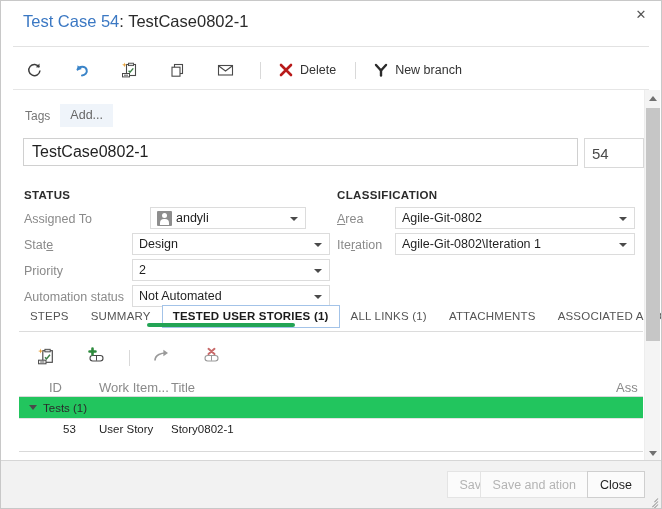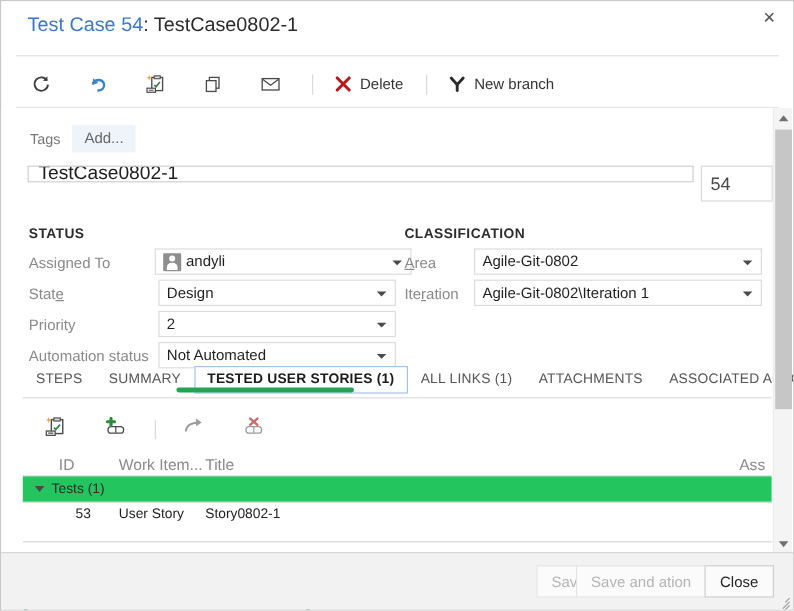--- a/index.html
+++ b/index.html
@@ -74,21 +74,21 @@
   }
   .tags-label { font-size: 12px; color: #767676; }
   .tags-add {
     font-size: 12.5px; color: #666; background: #eff4fa;
     padding: 3px 9px 4px 9px; cursor: pointer;
     border: 1px solid transparent;
   }
 
   
   .title-input {
-    position: absolute; left: 22px; top: 48px; width: 555px; height: 14px;
+    position: absolute; left: 22px; top: 48px; width: 555px; height: 28px;
     border: 1px solid #d0d0d0; background: #fff;
     font-size: 16px; color: #1f1f1f;
     padding: 0 8px; font-family: "Liberation Sans", sans-serif;
     outline: none;
   }
   .id-input {
     position: absolute; left: 583px; top: 48px; width: 60px; height: 30px;
     border: 1px solid #d9d9d9; background: #fff;
     font-size: 15px; color: #4a4a4a;
     padding: 0 7px; font-family: "Liberation Sans", sans-serif;
@@ -370,21 +370,21 @@
     </div>
 
     <input class="title-input" value="TestCase0802-1" style="">
     <input class="id-input" readonly="" value="54" style="">
 
     <div class="sec-head" id="status-head">STATUS</div>
 
     <div class="field" style="left:23px; top:118px;">
       <span class="f-label" style="width:108px;">Assigned To</span>
     </div>
-    <div class="combo" style="position:absolute; left:128px; top:117px; width:214px;">
+    <div class="combo" style="position:absolute; left:149px; top:117px; width:156px;">
       <span class="avatar"></span>
       <span class="cv">andyli</span>
       <span class="caret"></span>
     </div>
 
     <div class="field" style="left:23px; top:144px;">
       <span class="f-label" style="width:108px;"><span>Stat</span><u>e</u></span>
     </div>
     <div class="combo" style="position:absolute; left:131px; top:143px; width:198px;">
       <span class="cv">Design</span>

